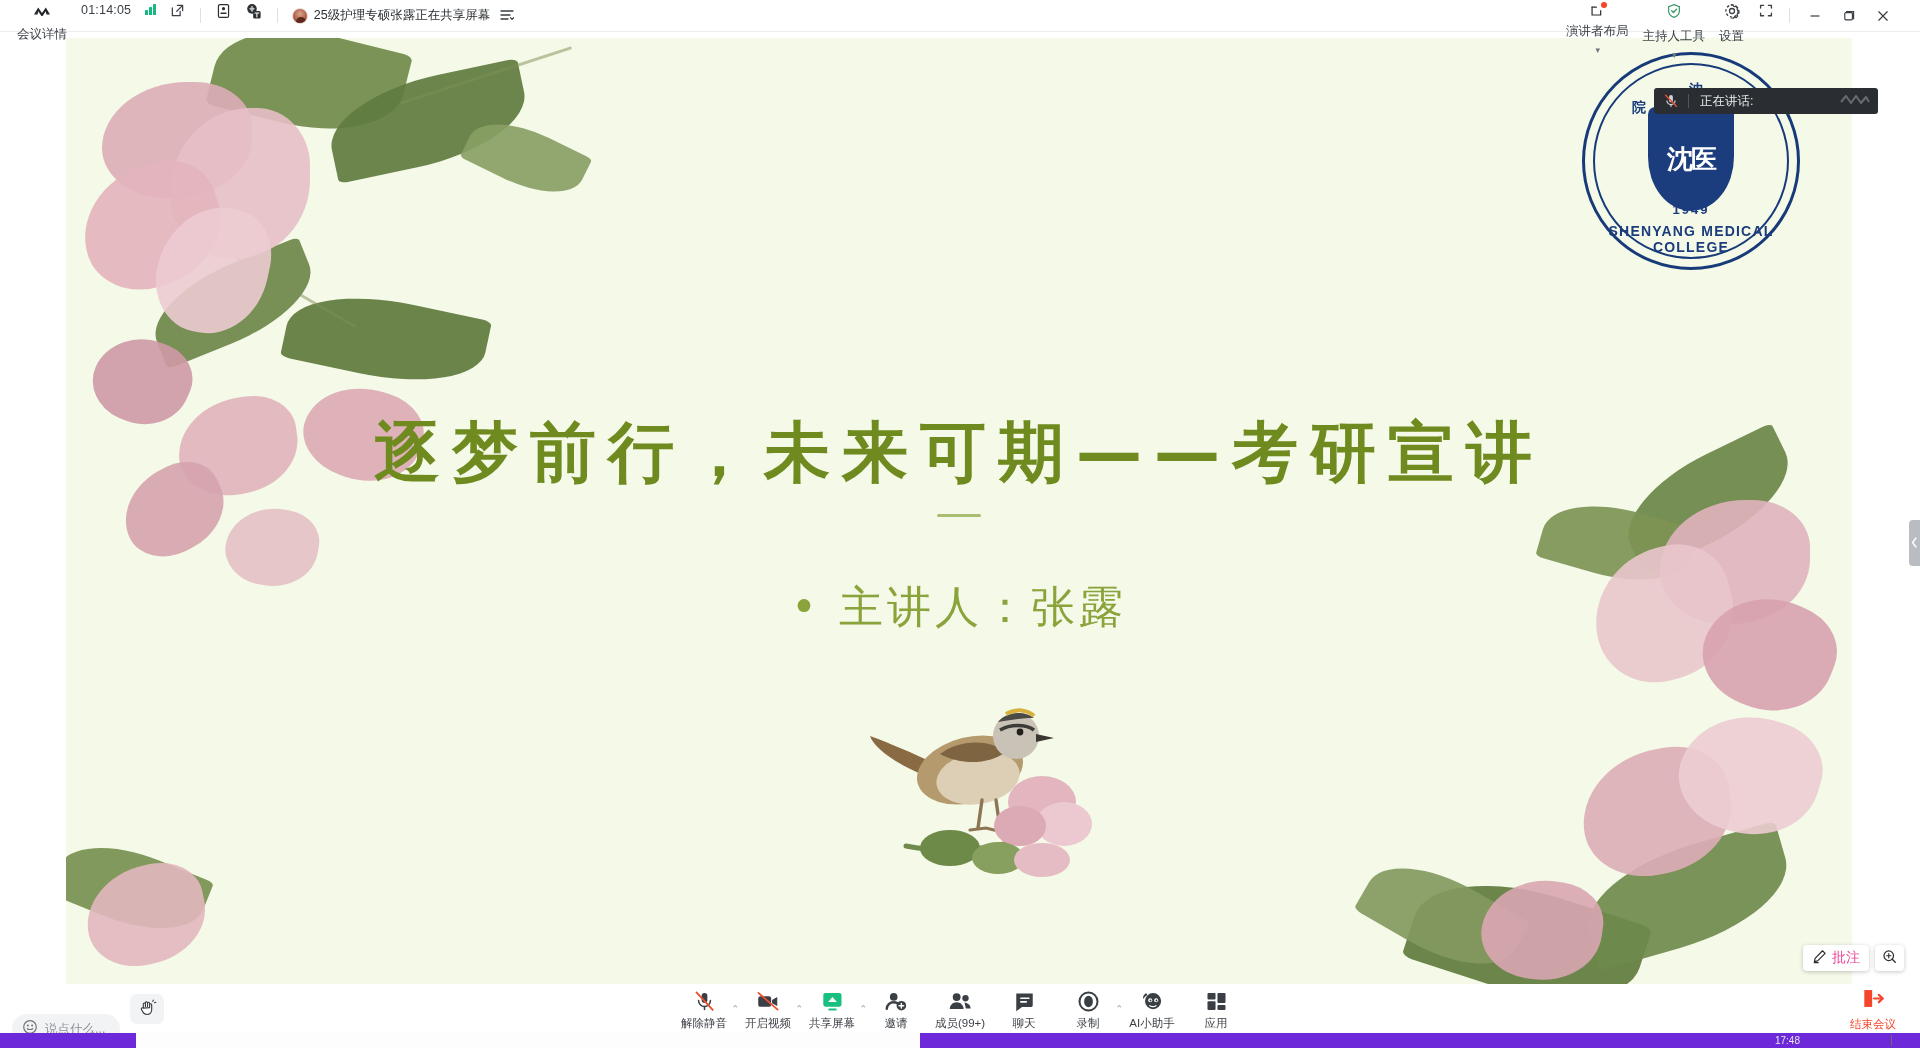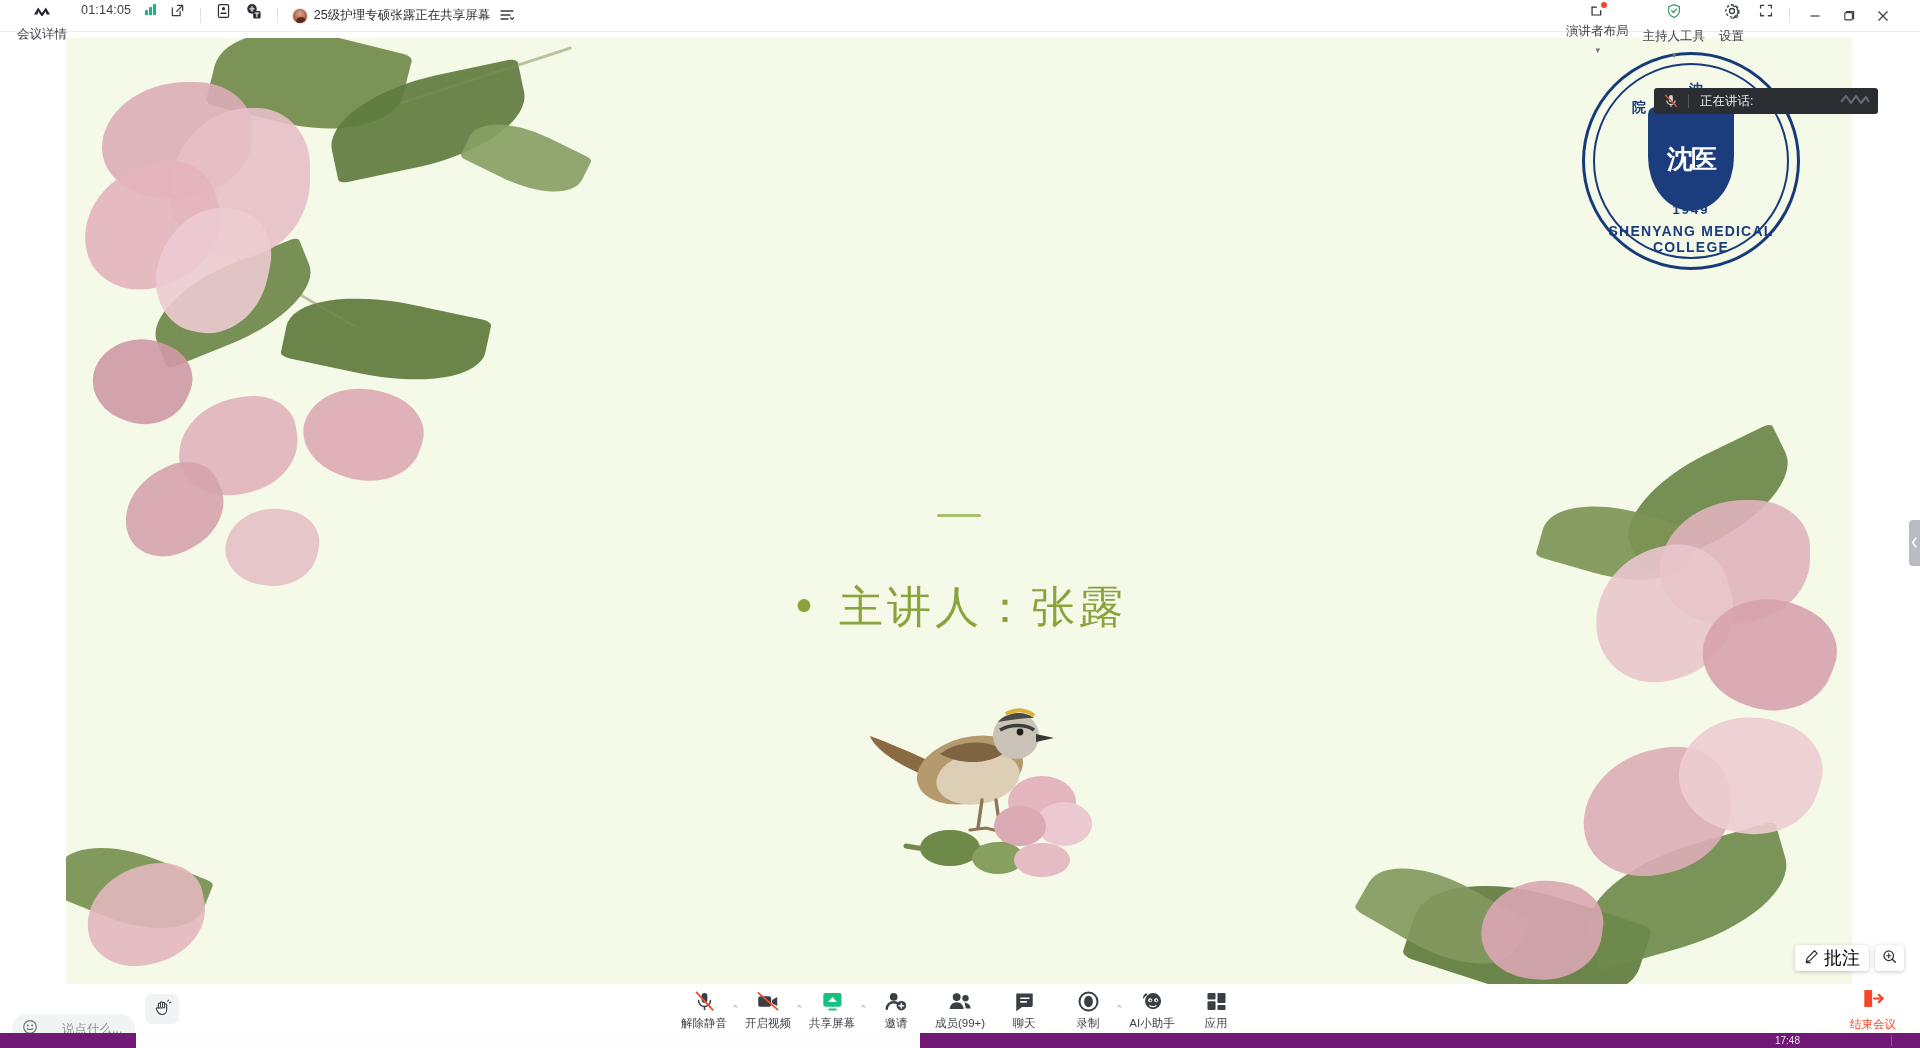--- a/index.html
+++ b/index.html
@@ -94,58 +94,58 @@
   .speaking .vdiv { width:1px; height:14px; background:#53565a; }
   .speaking .txt { font-size:12.5px; color:#e8eaec; margin-left:11px; }
   .speaking .wave { margin-left:auto; margin-right:8px; opacity:.55; }
 
   
   .annot-wrap { position:absolute; right:16px; bottom:14px; display:flex; gap:6px; z-index:25; }
   .annot-btn {
     height:26px; background:#fff; border-radius:4px; display:flex; align-items:center;
     gap:5px; padding:0 9px; box-shadow:0 1px 4px rgba(0,0,0,.22); cursor:default;
   }
-  .annot-btn .lab { font-size:18px; color:#000000; }
+  .annot-btn .lab { font-size:14px; color:#ec4899; }
 
   
   .collapse-handle {
     position:absolute; right:0; top:488px; width:11px; height:46px;
     background:#b9bcc0; border-radius:4px 0 0 4px; display:flex;
     align-items:center; justify-content:center; z-index:30; cursor:default;
   }
 
   
   .bottombar {
     position:absolute; left:0; bottom:15px; width:1920px; height:48px;
     background:#ffffff; display:flex; align-items:center; z-index:40;
   }
   .bb-left { display:flex; align-items:center; gap:10px; padding-left:12px; }
   .say-box {
-    display:flex; align-items:center; gap:24px; height:30px; padding:0 13px 0 10px;
+    display:flex; align-items:center; gap:7px; height:30px; padding:0 13px 0 10px;
     background:#f2f3f5; border-radius:15px; min-width:108px; cursor:text;margin-top:40px;
   }
   .say-box .ph { font-size:12.5px; color:#8c9197; }
   .hand-btn {
     width:34px; height:30px; background:#f2f3f5; border-radius:7px;
     display:flex; align-items:center; justify-content:center; cursor:default;
   }
   .bb-center { position:absolute; left:50%; transform:translateX(-50%); display:flex; align-items:flex-end; }
   .bb-item {
     width:64px; display:flex; flex-direction:column; align-items:center;
     justify-content:flex-end; gap:3px; padding-top:2px; cursor:default; position:relative;
   }
   .bb-item .ic { height:24px; display:flex; align-items:center; justify-content:center; }
   .bb-item .lab { font-size:11.5px; color:#3a3f45; white-space:nowrap; }
   .bb-caret { position:absolute; right:-3px; bottom:17px; font-size:9px; color:#8c9197; }
   .bb-right { margin-left:auto; padding-right:24px; display:flex; align-items:center; }
   .end-btn { display:flex; flex-direction:column; align-items:center; gap:3px; cursor:default; }
   .end-btn .lab { font-size:11.5px; color:#f5452b; }
 
   
-  .taskbar { position:absolute; left:0; bottom:0; width:1920px; height:15px; background:#701a75; z-index:50; }
+  .taskbar { position:absolute; left:0; bottom:0; width:1920px; height:15px; background:#6d28d9; z-index:50; }
   .tb-strip-light { position:absolute; left:136px; bottom:0; width:784px; height:15px; background:#fdfdfd; }
   .tb-clock { position:absolute; right:120px; bottom:0; height:15px; display:flex; align-items:center; color:#e6e6e6; font-size:10px; }
   .tb-sep { position:absolute; right:28px; bottom:2px; width:1px; height:11px; background:#6a6a6c; }
 </style>
 </head>
 <body>
 
 <div class="app">
 
   <div class="topbar">
@@ -324,20 +324,21 @@
       </div>
 
       <div class="seal">
         <div class="seal-inner"></div>
         <div class="seal-cn">沈 院</div>
         <div class="seal-shield">沈医</div>
         <div class="seal-year">1949</div>
         <div class="seal-en">SHENYANG MEDICAL COLLEGE</div>
       </div>
 
+      <div class="slide-title">逐梦前行，未来可期——考研宣讲</div>
       <div class="title-rule"></div>
       <div class="slide-sub">• 主讲人：张露</div>
 
       <div class="bird">
         <svg width="240" height="210" viewBox="0 0 240 210">
           <path d="M60 98 C30 86 8 70 4 58 C26 66 48 76 66 84 Z" fill="#8a6a42"></path>
           <ellipse cx="104" cy="92" rx="54" ry="33" fill="#b59a6e" transform="rotate(-14 104 92)"></ellipse>
           <ellipse cx="112" cy="100" rx="42" ry="26" fill="#ddcfb6" transform="rotate(-10 112 100)"></ellipse>
           <path d="M74 76 C92 62 122 60 140 74 C124 86 96 88 74 76 Z" fill="#7e6440"></path>
           <circle cx="150" cy="58" r="23" fill="#c9c2b6"></circle>

